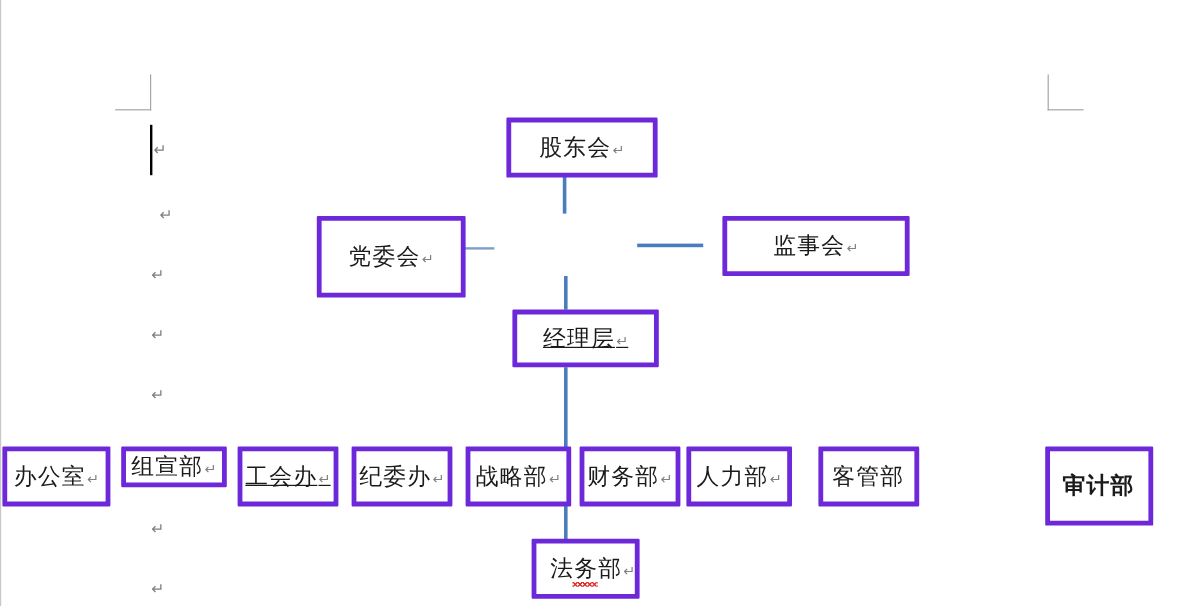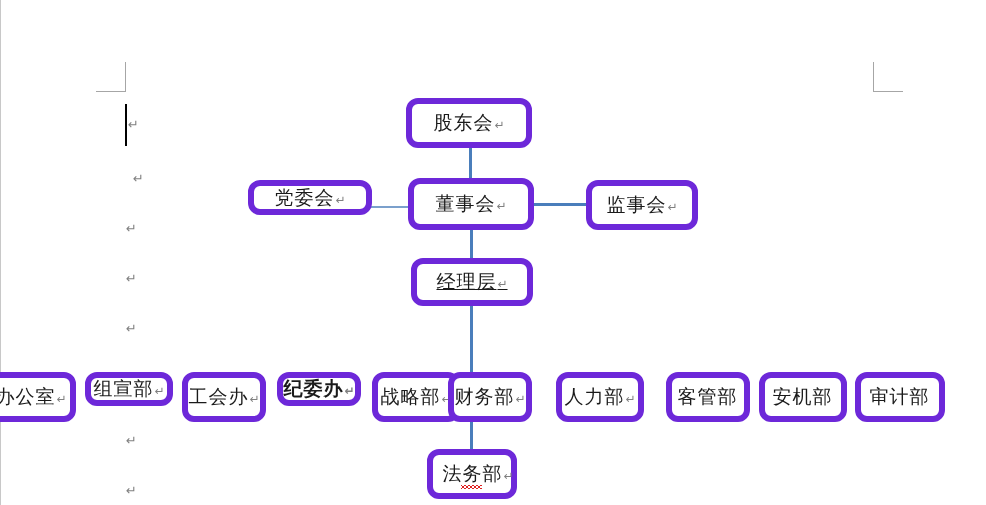--- a/index.html
+++ b/index.html
@@ -63,31 +63,32 @@
   .conn {
     position: absolute;
     background: #4a7ebb;
   }
   .conn.light { background: #7ba0cc; }
 
   
   .node {
     position: absolute;
     box-sizing: border-box;
-    border: 6px solid #6d28d9;
-    border-radius: 12px;
+    border: 4px solid #6d28d9;
+    border-radius: 1px;
     background: #ffffff;
     display: flex;
     align-items: center;
     justify-content: center;
     color: #1a1a1a;
     font-size: 19px;
     letter-spacing: 1px;
     white-space: nowrap;
     z-index: 3;
+    margin-left: 16px;
   }
   .node .lbl { position: relative; }
   .node .mark {
     color: #808080;
     font-size: 12px;
     font-family: "Liberation Sans", "DejaVu Sans", sans-serif;
     letter-spacing: 0;
     vertical-align: baseline;
     margin-left: 1px;
   }
@@ -138,64 +139,58 @@
   <div class="conn" style="left:531px; top:203px; width:55px; height:3px;"></div>
 
   <div class="conn" style="left:470px; top:230px; width:3px; height:28px;"></div>
 
   <div class="conn" style="left:470px; top:306px; width:3px; height:190px;"></div>
 
   <div class="node" style="left:406px; top:98px; width:126px; height:50px;">
     <span class="lbl"><span>股东会</span><span class="mark">↵</span></span>
   </div>
 
-  <div class="node" style="left:248px; top:180px; width:124px; height:35px;">
+  <div class="node" style="left:248px; top:180px; width:124px; height:68px;">
     <span class="lbl"><span>党委会</span><span class="mark">↵</span></span>
   </div>
 
-  <div class="node" style="left:408px; top:178px; width:126px; height:52px;">
-    <span class="lbl"><span>董事会</span><span class="mark">↵</span></span>
-  </div>
 
-  <div class="node" style="left:586px; top:180px; width:112px; height:50px;">
+  <div class="node" style="left:586px; top:180px; width:156px; height:50px;">
     <span class="lbl"><span>监事会</span><span class="mark">↵</span></span>
   </div>
 
   <div class="node" style="left:411px; top:258px; width:122px; height:48px;text-decoration:underline;">
     <span class="lbl"><span>经理层</span><span class="mark">↵</span></span>
   </div>
 
   <div class="node" style="left:-14px; top:372px; width:90px; height:50px;">
     <span class="lbl"><span>办公室</span><span class="mark">↵</span></span>
   </div>
   <div class="node" style="left:85px; top:372px; width:88px; height:34px;">
     <span class="lbl"><span>组宣部</span><span class="mark">↵</span></span>
   </div>
-  <div class="node" style="left:182px; top:372px; width:84px; height:50px;">
+  <div class="node" style="left:182px; top:372px; width:84px; height:50px;text-decoration:underline;">
     <span class="lbl"><span>工会办</span><span class="mark">↵</span></span>
   </div>
-  <div class="node" style="left:277px; top:372px; width:84px; height:34px;font-weight:bold;">
+  <div class="node" style="left:277px; top:372px; width:84px; height:50px;">
     <span class="lbl"><span>纪委办</span><span class="mark">↵</span></span>
   </div>
   <div class="node" style="left:372px; top:372px; width:88px; height:50px;">
     <span class="lbl"><span>战略部</span><span class="mark">↵</span></span>
   </div>
-  <div class="node" style="left:448px; top:372px; width:84px; height:50px;">
+  <div class="node" style="left:467px; top:372px; width:84px; height:50px;">
     <span class="lbl"><span>财务部</span><span class="mark">↵</span></span>
   </div>
   <div class="node" style="left:556px; top:372px; width:88px; height:50px;">
     <span class="lbl"><span>人力部</span><span class="mark">↵</span></span>
   </div>
   <div class="node" style="left:666px; top:372px; width:84px; height:50px;align-items:center;">
     <span class="lbl"><span>客管部</span><span class="mark"></span></span>
   </div>
-  <div class="node" style="left:759px; top:372px; width:88px; height:50px;">
-    <span class="lbl"><span>安机部</span><span class="mark"></span></span>
-  </div>
-  <div class="node" style="left:855px; top:372px; width:90px; height:50px;">
+  <div class="node" style="left:855px; top:372px; width:90px; height:66px;font-weight:bold;">
     <span class="lbl"><span>审计部</span><span class="mark"></span></span>
   </div>
 
   <div class="node" style="left:427px; top:449px; width:90px; height:50px;padding-left:12px;">
     <span class="lbl"><span>法务部</span><span class="mark">↵</span><span class="squiggle"></span></span>
   </div>
 
 </div>
 
 </body></html>

